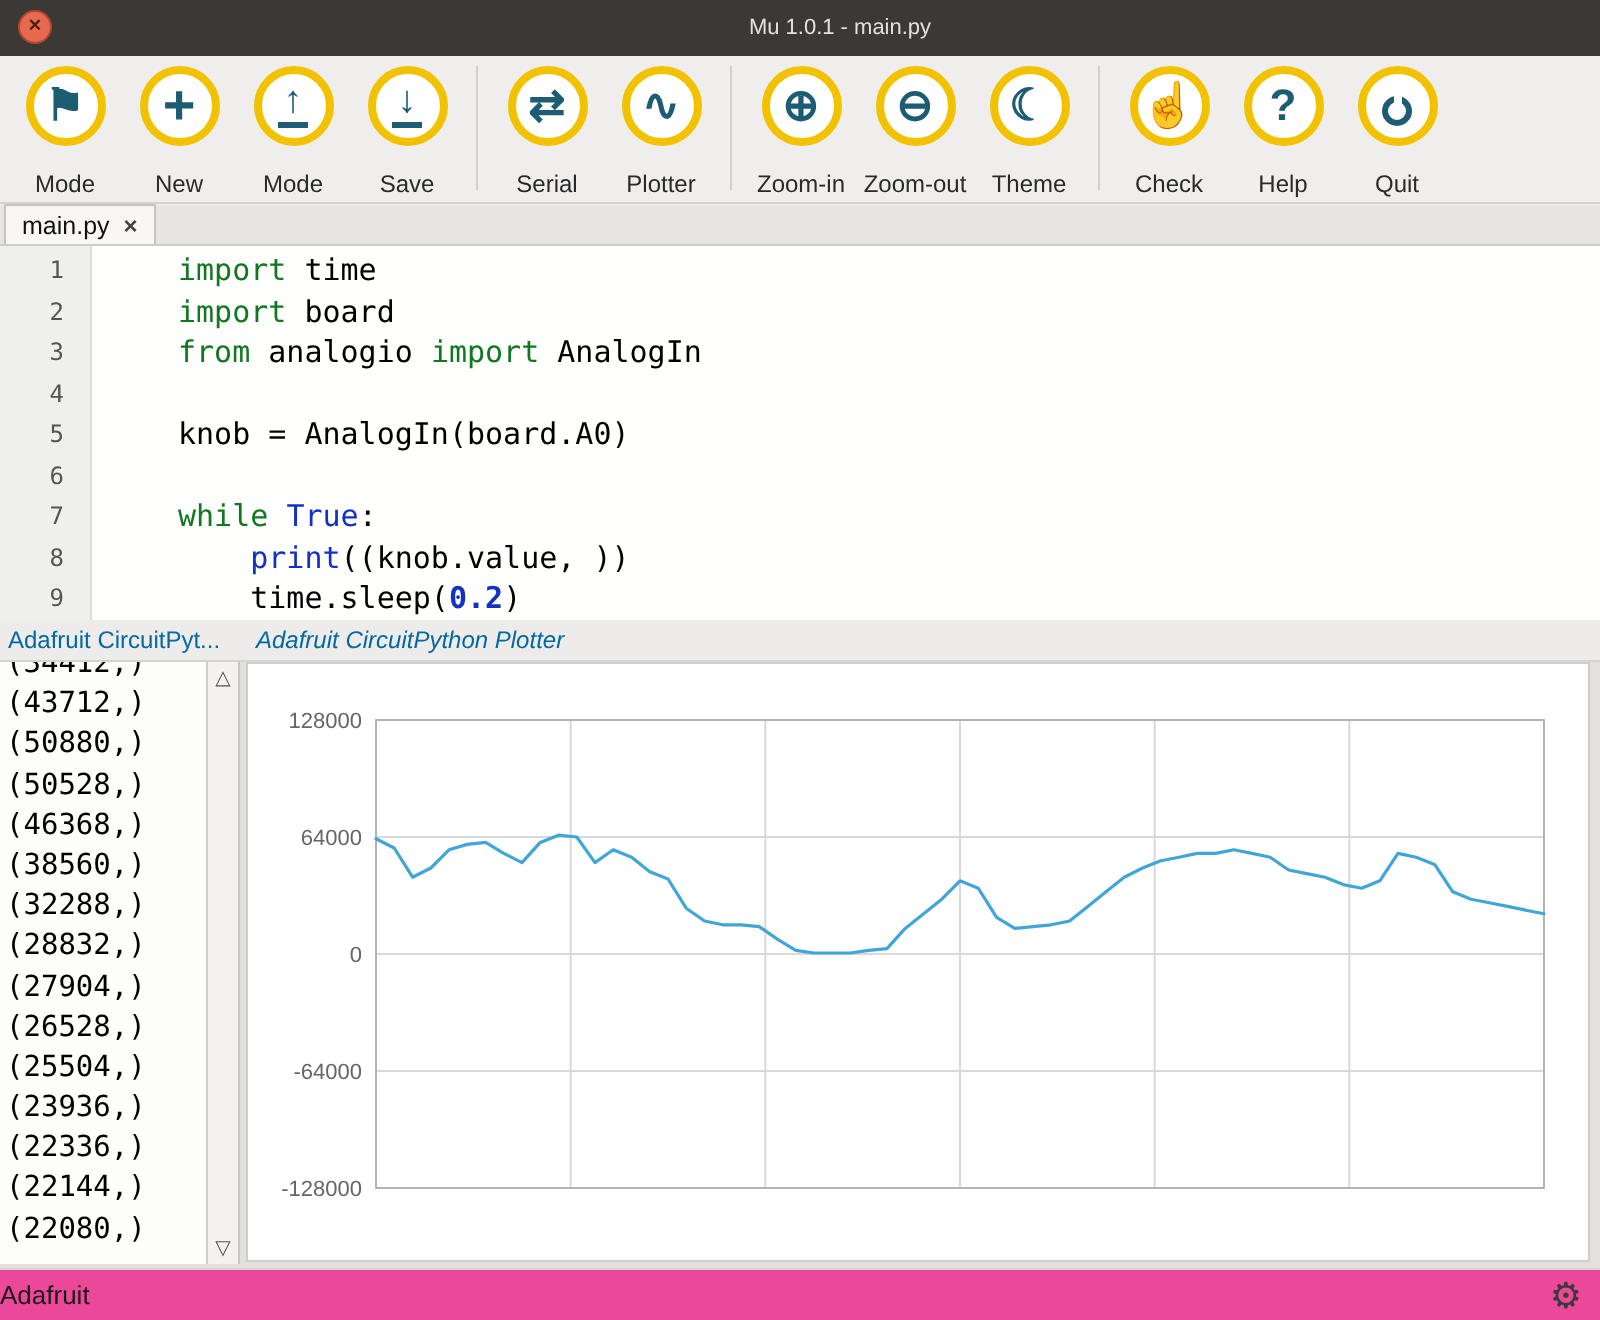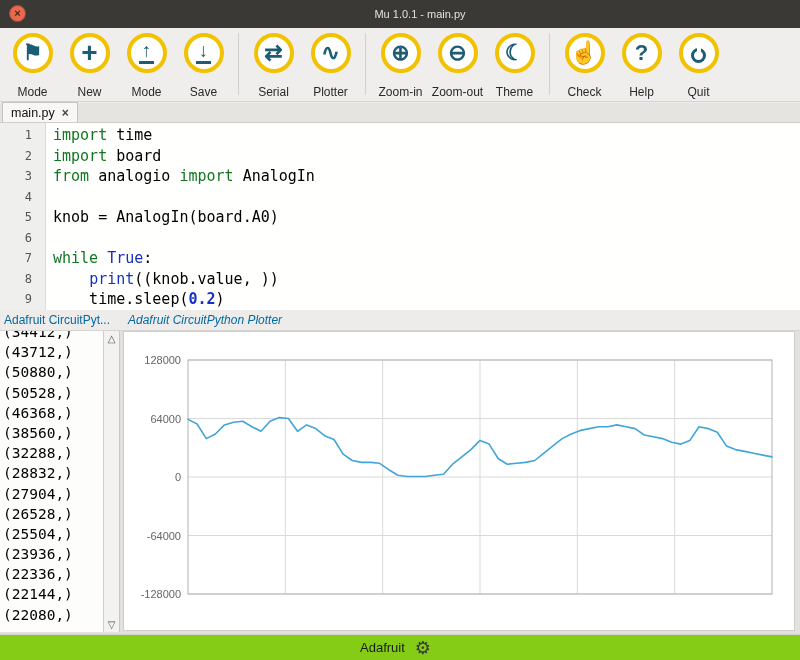--- a/index.html
+++ b/index.html
@@ -38,21 +38,21 @@
     display:flex; align-items:center; padding:0 8px; gap:7px; font-size:12.5px; color:#111; cursor:pointer; }
   .tab-close { color:#444; font-size:12px; font-weight:bold; cursor:pointer; }
 
   
   .editor { position:absolute; top:123px; left:0; right:0; height:187px; background:#fffffd;
     display:flex; font-family:"DejaVu Sans Mono", monospace; font-size:15px; overflow:hidden; }
   .gutter { width:46px; background:#efefed; border-right:1px solid #dddcda; color:#555;
     text-align:right; padding:2px 13px 0 0; font-size:12px; }
   .gutter div { height:20.5px; line-height:20.5px; }
   .codecol { padding:2px 0 0 7px; white-space:pre; }
-  .code-line { min-height:20.5px; line-height:20.5px; }
+  .code-line { min-height:20.5px; line-height:20.5px;margin-left:36px; }
   .tok-pl { color:#000; }
   .tok-kw { color:var(--kw,#117722); }
   .tok-bi { color:var(--bi,#1530c4); }
   .tok-num { color:var(--num,#1530c4);font-weight:bold; }
 
   
   .bottom { position:absolute; top:310px; left:0; right:0; height:324px; background:#e3e1dd; }
   .pane-headers { position:absolute; top:0; left:0; right:0; height:21px; background:#edecea;
     border-bottom:1px solid #d6d4d0; font-size:12px; color:#0369a1; }
   .hdr-console { position:absolute; left:4px; top:3px; width:114px; white-space:nowrap; overflow:hidden; }
@@ -67,22 +67,22 @@
   .console-scrollbar { position:absolute; right:0; top:0; bottom:0; width:16px; background:#f3f2f0;
     border-left:1px solid #d0cecb; }
   .sb-arrow { position:absolute; left:0; right:0; text-align:center; color:#555; font-size:10px; cursor:pointer; }
   .sb-up { top:2px; } .sb-down { bottom:2px; }
 
   .plotter-pane { position:absolute; left:123px; right:5px; top:21px; bottom:3px; background:#ffffff;
     border:1px solid #d0cecb; }
   .plotter-pane svg { display:block; }
 
   
-  .statusbar { position:absolute; bottom:0; left:0; right:0; height:26px; background:#84cc16;
-    border-top:1px solid #d6d4d0; display:flex; justify-content:center; align-items:center;
+  .statusbar { position:absolute; bottom:0; left:0; right:0; height:26px; background:#ec4899;
+    border-top:1px solid #d6d4d0; display:flex; justify-content:space-between; align-items:center;
     gap:10px; padding-right:9px; font-size:13px; color:#1a1a1a; }
   .gear { font-size:18px; color:#3a3a3a; line-height:1; cursor:pointer; }
 </style>
 </head>
 <body>
 
 <div class="window">
 
   <div class="titlebar">
     <div class="close-btn">

